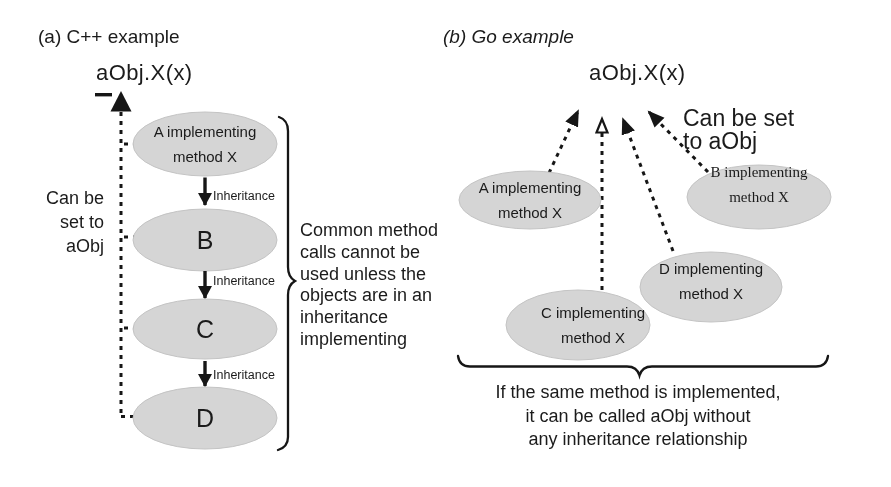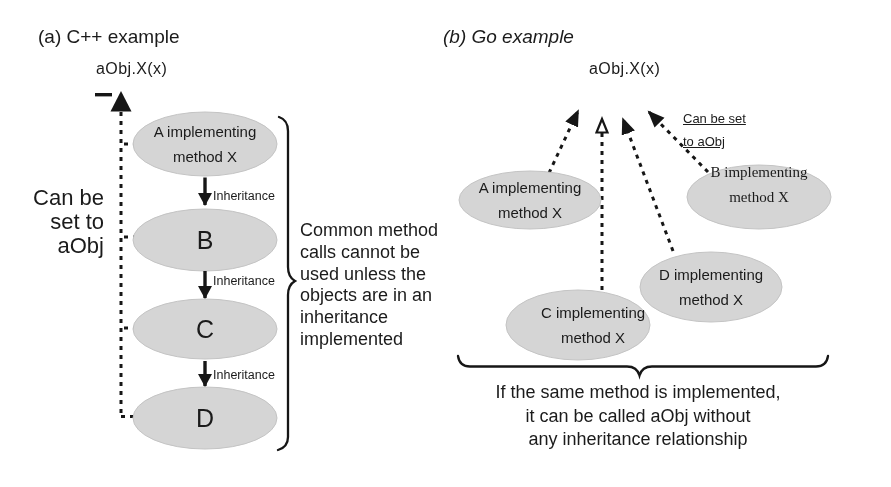--- a/index.html
+++ b/index.html
@@ -3,48 +3,48 @@
 <meta charset="utf-8">
 <style>
   html,body{margin:0;padding:0;background:#ffffff;}
   .canvas{
     position:relative;width:891px;height:487px;background:#ffffff;
     font-family:"Liberation Sans",sans-serif;color:#1b1b1b;overflow:hidden;
   }
   .shapes{position:absolute;left:0;top:0;}
   .txt{position:absolute;white-space:pre-line;}
   .title{font-size:19px;}
-  .call{font-size:16px;letter-spacing:.4px;}
+  .call{font-size:22px;letter-spacing:.4px;}
   .nodelabel{
     transform:translate(-50%,-50%);text-align:center;
     font-size:15px;line-height:25px;width:150px;
   }
   .nodeletter{
     transform:translate(-50%,-50%);text-align:center;
     font-size:25px;line-height:25px;width:60px;
   }
   .inh{font-size:12.5px;line-height:13px;}
   .t-title-a{left:38px;top:26px;}
   .t-call-a{left:96px;top:60px;}
-  .t-sidenote-a{left:20px;top:186px;width:84px;text-align:right;font-size:22px;line-height:24px;}
+  .t-sidenote-a{left:20px;top:186px;width:84px;text-align:right;font-size:18px;line-height:24px;}
   .t-inh-1{left:213px;top:190px;}
   .t-inh-2{left:213px;top:275px;}
   .t-inh-3{left:213px;top:369px;}
   .t-note-a{left:300px;top:220px;width:170px;font-size:18px;line-height:21.8px;}
   .t-node-a1{left:205px;top:144px;}
   .t-node-a2{left:205px;top:240px;}
   .t-node-a3{left:205px;top:329px;}
   .t-node-a4{left:205px;top:418px;}
   .t-title-b{left:443px;top:26px;font-style:italic;}
   .t-call-b{left:589px;top:60px;}
-  .t-sidenote-b{left:683px;top:107px;font-size:13px;line-height:23px;text-decoration:underline;}
+  .t-sidenote-b{left:683px;top:107px;font-size:23px;line-height:23px;}
   .t-node-b1{left:530px;top:200px;}
   .t-node-b2{left:759px;top:185px;font-family:Liberation Serif, serif;}
   .t-node-b3{left:593px;top:325px;}
-  .t-node-b4{left:711px;top:287px;}
+  .t-node-b4{left:711px;top:281px;}
   .t-note-b{left:638px;top:381px;transform:translateX(-50%);text-align:center;width:380px;font-size:18px;line-height:23.5px;}
 </style>
 </head>
 <body>
 
 <div class="canvas">
 
   <svg class="shapes" width="891" height="487" viewBox="0 0 891 487">
     <defs>
       <marker id="mInh" markerUnits="userSpaceOnUse" markerWidth="16" markerHeight="16" refX="12" refY="7" orient="auto">
@@ -104,21 +104,21 @@
 set to
 aObj</div>
   <div class="txt inh t-inh-1">Inheritance</div>
   <div class="txt inh t-inh-2">Inheritance</div>
   <div class="txt inh t-inh-3">Inheritance</div>
   <div class="txt t-note-a">Common method
 calls cannot be
 used unless the
 objects are in an
 inheritance
-implemented</div>
+implementing</div>
   <div class="txt nodelabel t-node-a1">A implementing
 method X</div>
   <div class="txt nodeletter t-node-a2">B</div>
   <div class="txt nodeletter t-node-a3">C</div>
   <div class="txt nodeletter t-node-a4">D</div>
 
   <div class="txt title t-title-b">(b) Go example</div>
   <div class="txt call t-call-b">aObj.X(x)</div>
   <div class="txt t-sidenote-b">Can be set
 to aObj</div>

